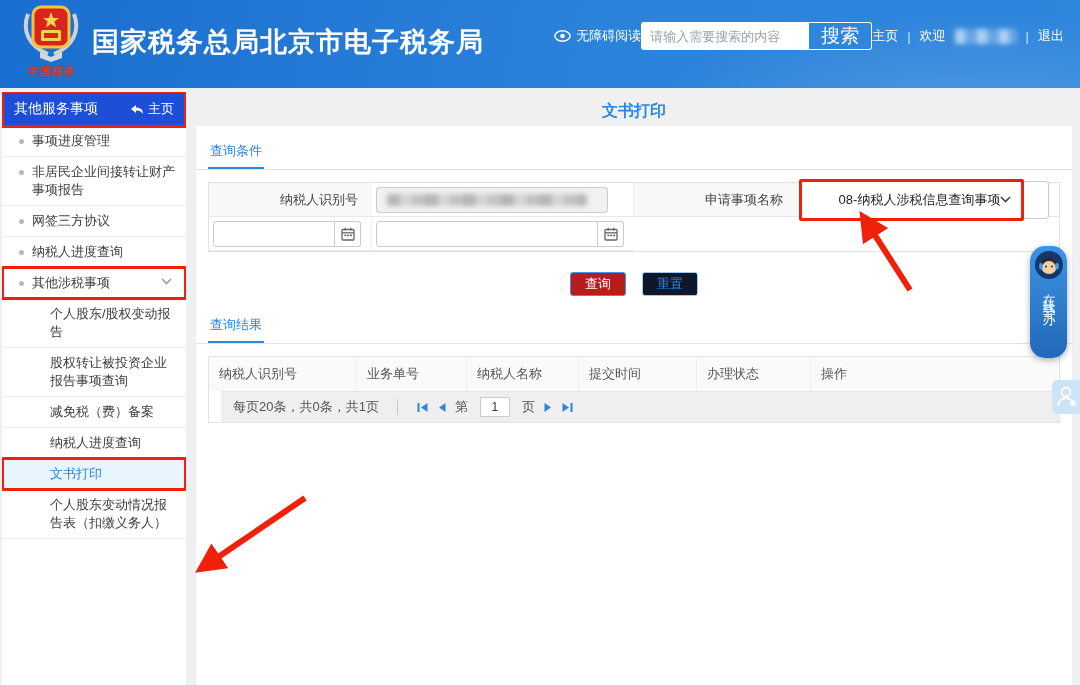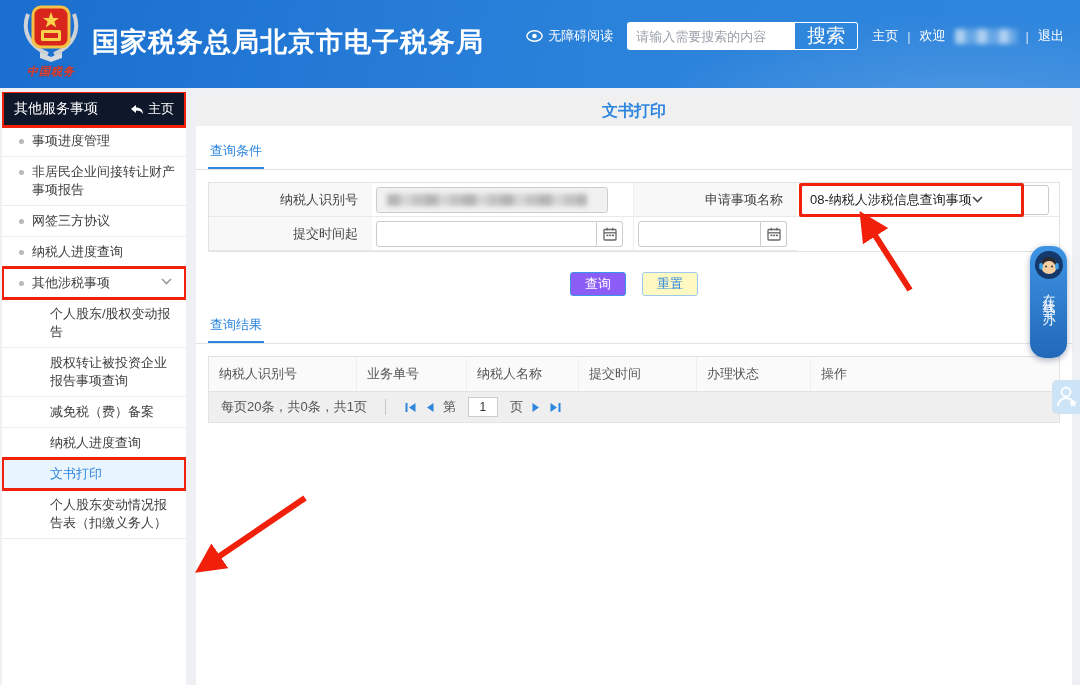--- a/index.html
+++ b/index.html
@@ -10,41 +10,41 @@
   .hdr { position:relative; height:88px;
     background:linear-gradient(100deg,#1a6ecf 0%,#2b82da 55%,#2f86dd 100%); overflow:hidden; }
   .hdr::after { content:''; position:absolute; right:0; top:0; width:480px; height:100%;
     background:radial-gradient(ellipse at 75% 130%, rgba(255,255,255,.16), transparent 62%); }
   .logo-wrap { position:absolute; left:16px; top:4px; width:70px; text-align:center; }
   .logo-caption { color:#e8cfc0; font-size:11px; font-style:italic; font-weight:bold;
     letter-spacing:1px; margin-top:-2px; text-shadow:0 0 1px #8b1f14; color:#d8453a; }
   .hdr-title { position:absolute; left:92px; top:24px; color:#fff; font-size:27px;
     font-weight:bold; letter-spacing:1px; }
   .hdr-right { position:absolute; right:16px; top:22px; display:flex; 
-    gap:14px; color:#fff; font-size:13px; z-index:2; }
+    color:#fff; font-size:13px; z-index:2; }
   .a11y { display:flex; align-items:center; gap:5px; cursor:pointer; }
   .search-group { display:flex; border:1px solid rgba(255,255,255,.9); border-radius:3px;
     overflow:hidden; background:#fff; }
   .search-input { width:165px; height:26px; border:none; outline:none; padding:0 8px;
     font-size:13px; color:#333; }
   .search-input::placeholder { color:#9aa2ab; }
   .search-btn { height:26px; padding:0 12px; background:#2f86dd; color:#fff; border:none;
     border-left:2px solid #fff; font-size:19px; cursor:pointer; }
   .hdr-nav { display:flex; align-items:center; gap:9px; white-space:nowrap; }
   .hdr-sep { opacity:.75; }
   .blur-name { display:inline-block; width:62px; height:15px; border-radius:2px;
     background:repeating-linear-gradient(90deg,rgba(255,255,255,.6) 0 10px,rgba(255,255,255,.25) 10px 22px);
     filter:blur(2.5px); }
 
   
   .page { position:relative; height:597px; }
 
   
   .sidebar { position:absolute; left:2px; top:4px; width:184px; bottom:0; background:#fff; overflow:hidden; }
-  .sb-head { position:relative; height:34px; background:#0f172a; color:#fff; display:flex;
+  .sb-head { position:relative; height:34px; background:#1d4ed8; color:#fff; display:flex;
     align-items:center; justify-content:space-between; padding:0 12px; font-size:14px; }
   .sb-home { display:flex; align-items:center; gap:4px; font-size:13px; cursor:pointer; }
   .sb-item { position:relative; padding:6px 10px 6px 30px; font-size:13px; line-height:18px;
     color:#3d3d3d; border-bottom:1px solid #ededed; cursor:pointer; }
   .sb-item.top::before { content:''; position:absolute; left:17px; top:13px; width:5px; height:5px;
     border-radius:50%; background:#b8b8b8; }
   .sb-item.sub { padding-left:48px; }
   .sb-item.sub::before { display:none; }
   .sb-item.active { background:#e9f5fe; color:#2e86de; }
   .sb-chevron { position:absolute; right:14px; top:10px; }
@@ -65,41 +65,41 @@
     height:34px; }
   .f-cell { position:relative; border-bottom:1px solid #e9e9e9; display:flex; align-items:center;
     padding:0 10px 0 4px; height:34px; border-right:1px solid #eee; }
   .f-cell.last { border-right:none; }
   .inp { height:26px; border:1px solid #ccc; border-radius:3px; background:#fff; flex:1;
     display:flex; align-items:center; padding:0 6px; font-size:13px; color:#333; }
   .inp.disabled { background:#f1f1f1; max-width:232px; }
   .blur-mask { height:12px; flex:1; max-width:200px; margin-left:4px; border-radius:2px;
     background:repeating-linear-gradient(90deg,#b5b5b5 0 13px,#d5d5d5 13px 25px,#c3c3c3 25px 38px);
     filter:blur(2.5px); }
-  .sel { position:relative; height:30px; border:1px solid #ccc; border-radius:3px; flex:1;
-    display:flex; align-items:center; justify-content:flex-start; padding:5px 8px;
+  .sel { position:relative; height:38px; border:1px solid #ccc; border-radius:3px; flex:1;
+    display:flex; align-items:center; justify-content:center; padding:5px 8px;
     font-size:13px; color:#222; cursor:pointer; background:#fff; }
   .cal-btn { width:26px; height:26px; border:1px solid #ccc; border-left:none; border-radius:0 3px 3px 0;
     display:flex; align-items:center; justify-content:center; cursor:pointer; background:#fff; }
   .date-inp { border-radius:3px 0 0 3px; }
 
   
   .btn-row { display:flex; justify-content:center; gap:16px; margin:20px 0 14px; }
   .btn { height:24px; padding:0 14px; font-size:13px; border-radius:3px; cursor:pointer; border:1px solid #2e86de; }
-  .btn.primary { background:#8b5cf6; border-color:#3a96e8; color:#fff;text-align:center; }
-  .btn.ghost { background:#fef9c3; color:#2e86de; border-color:#9ec9ef; }
+  .btn.primary { background:#b91c1c; border-color:#3a96e8; color:#fff;text-align:center; }
+  .btn.ghost { background:#0f172a; color:#2e86de; border-color:#9ec9ef; }
 
   
   .tbl { margin:12px; border:1px solid #e3e3e3; }
   .tbl-head { display:grid; grid-template-columns:148px 110px 112px 118px 114px 183px 1fr;
     background:#fafafa; }
   .th { padding:8px 10px; font-size:13px; color:#555; border-right:1px solid #efefef; white-space:nowrap; overflow:hidden; }
   .th:last-child { border-right:none; }
   .pg-row { display:flex; align-items:center; background:#efefef; border-top:1px solid #e3e3e3;
-    padding:5px 12px; font-size:13px; color:#555; gap:8px; }
+    padding:5px 12px; font-size:13px; color:#555; gap:8px;margin-left:12px; }
   .pg-div { width:1px; height:16px; background:#c9c9c9; margin:0 10px; }
   .pg-ico { display:inline-flex; cursor:pointer; }
   .pg-input { width:30px; height:20px; border:1px solid #ccc; background:#fff; text-align:center;
     font-size:12px; color:#333; margin:0 4px; }
   .pg-word { color:#555; }
 
   
   .float-guide { position:absolute; left:1030px; top:246px; width:37px; height:112px;
     background:linear-gradient(180deg,#3e93e4,#2268b8); border-radius:15px; z-index:30;
     box-shadow:0 2px 6px rgba(0,30,80,.35); display:flex; flex-direction:column; align-items:center;
@@ -214,21 +214,20 @@
       <div class="f-cell last">
         <div class="sel">
           <span>08-纳税人涉税信息查询事项</span>
           <svg width="11" height="7" viewBox="0 0 11 7">
             <polyline points="1,1 5.5,5.5 10,1" fill="none" stroke="#444" stroke-width="1.6"></polyline>
           </svg>
           <div class="anno sel-box"></div>
         </div>
       </div>
 
-      <div class="f-label">提交时间起</div>
       <div class="f-cell">
         <div class="inp date-inp"></div>
         <div class="cal-btn">
           <svg width="14" height="14" viewBox="0 0 14 14">
             <rect x="1" y="2.5" width="12" height="10.5" rx="1" fill="none" stroke="#666" stroke-width="1.3"></rect>
             <line x1="1" y1="5.8" x2="13" y2="5.8" stroke="#666" stroke-width="1.3"></line>
             <line x1="4.2" y1="0.8" x2="4.2" y2="3.6" stroke="#666" stroke-width="1.3"></line>
             <line x1="9.8" y1="0.8" x2="9.8" y2="3.6" stroke="#666" stroke-width="1.3"></line>
             <rect x="3.4" y="7.6" width="2" height="1.6" fill="#666"></rect>
             <rect x="6.2" y="7.6" width="2" height="1.6" fill="#666"></rect>

